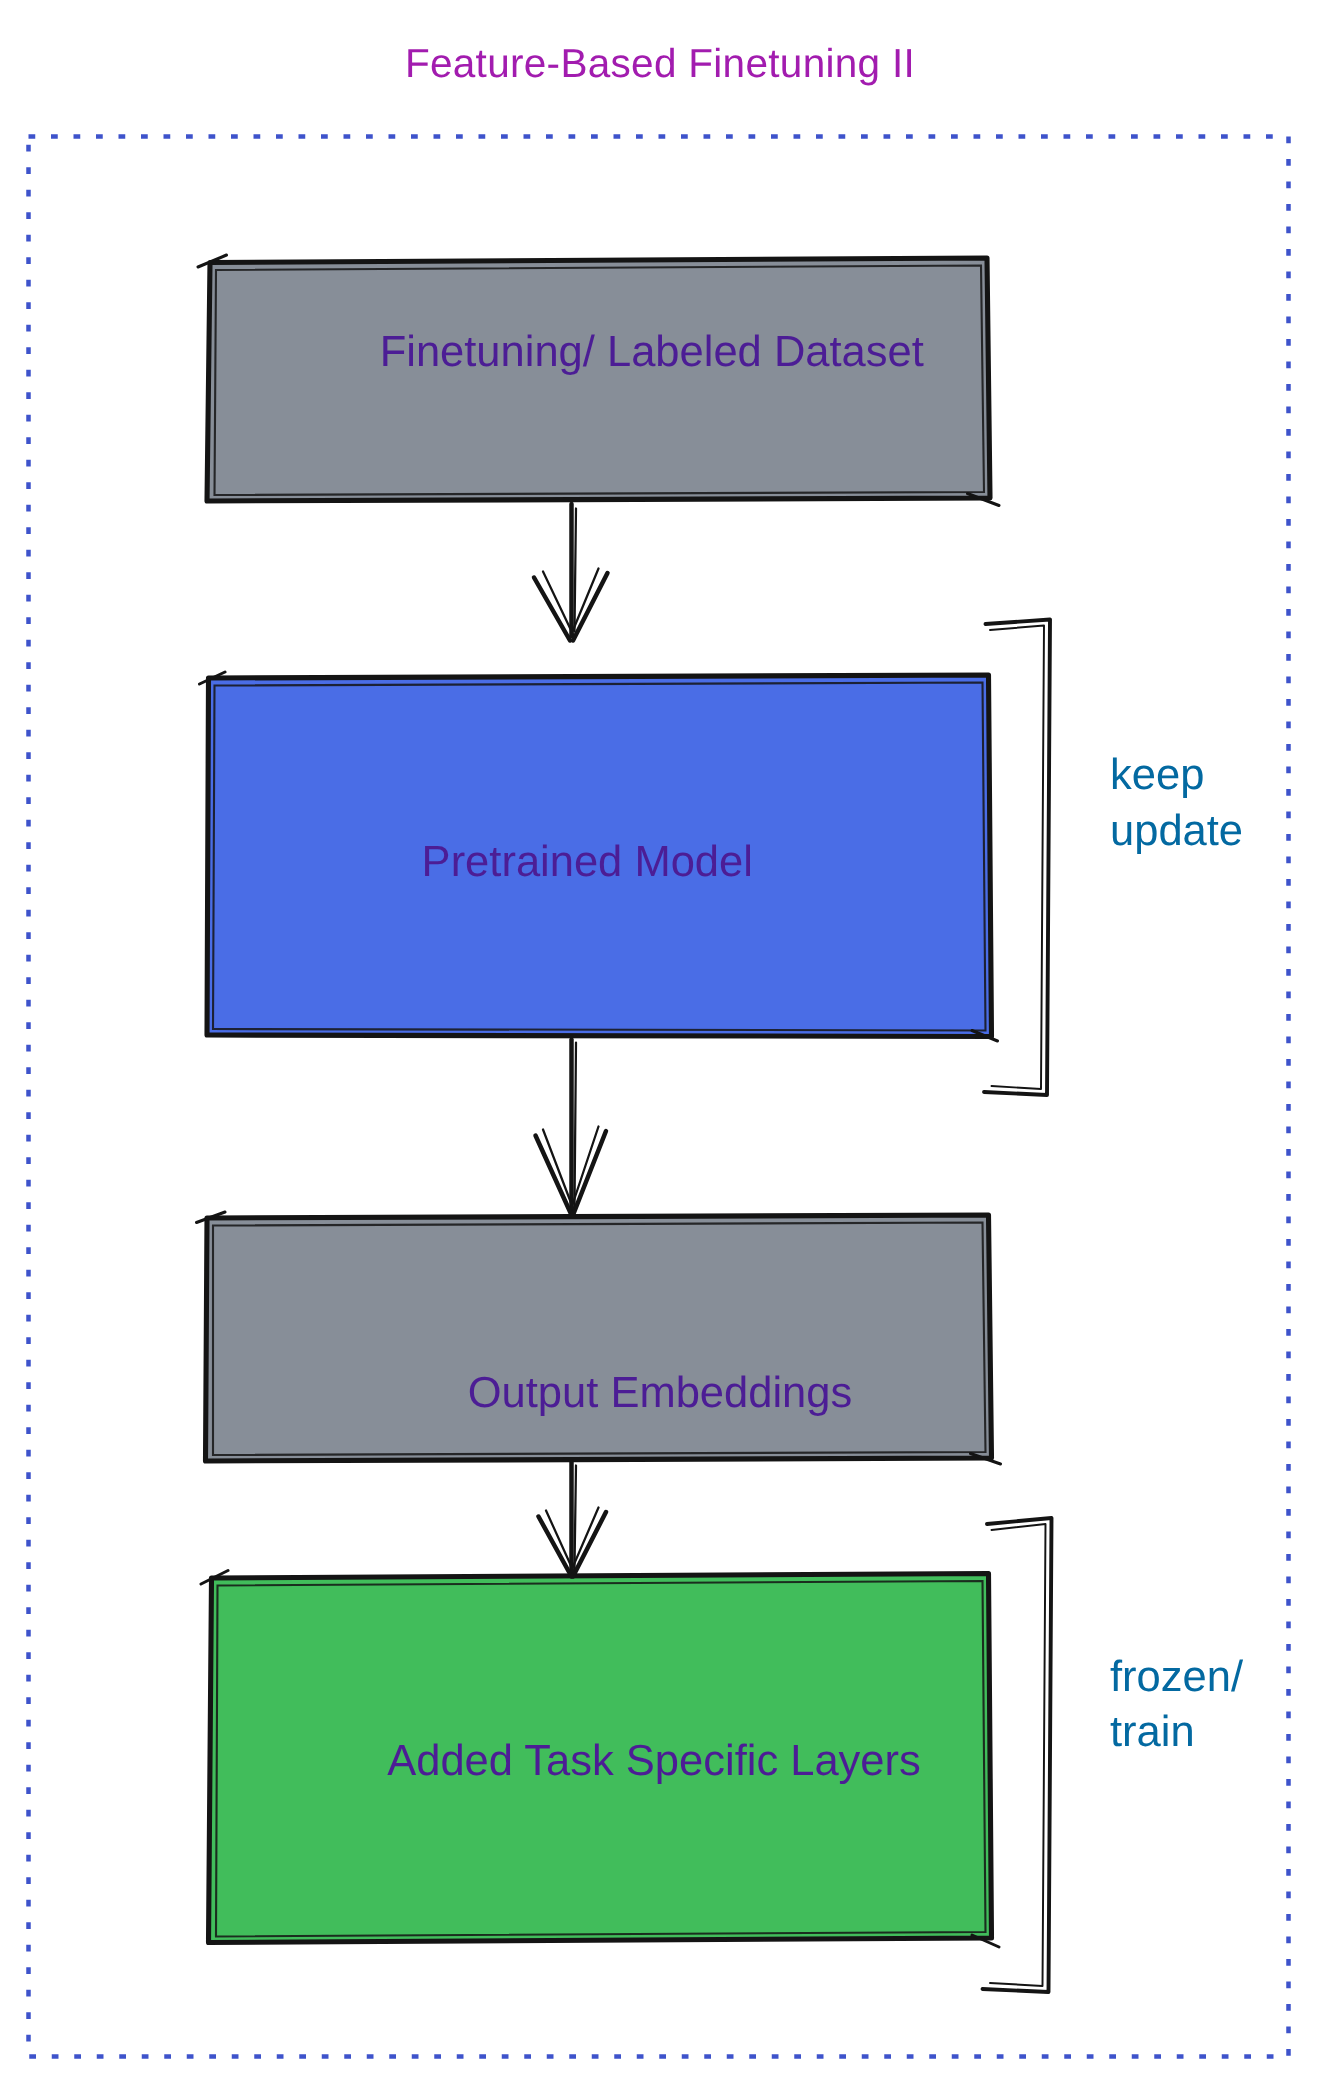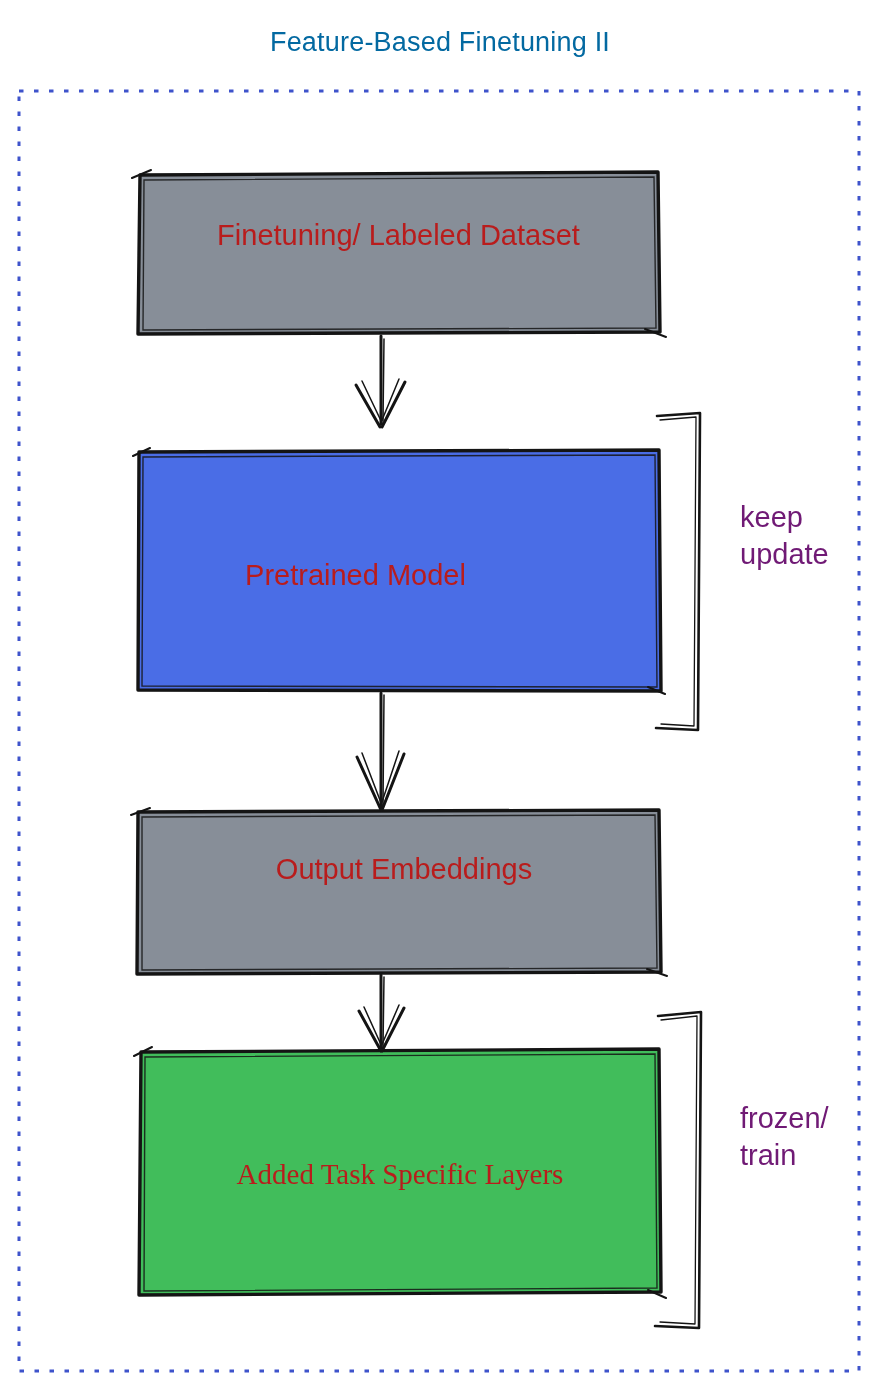--- a/index.html
+++ b/index.html
@@ -13,37 +13,38 @@
   .title{
     position:absolute;left:0;top:26px;width:880px;
     text-align:center;
     font-size:27px;line-height:32px;font-weight:400;
     letter-spacing:0.2px;
   }
   .node-label{
     position:absolute;
     text-align:center;
     font-size:29px;line-height:34px;font-weight:400;
-    color:#b91c1c;
+    color:#4c1d95;
+    padding-left:36px;
   }
   .side-label{
     position:absolute;
     font-size:29px;line-height:37px;font-weight:400;
-    color:#701a75;
+    color:#0369a1;
     text-align:left;
     white-space:nowrap;
   }
   svg.layer{position:absolute;left:0;top:0;}
 </style>
 </head>
 <body>
 
 <div class="canvas">
 
-  <div class="title" style="color: #0369a1;">Feature-Based Finetuning II</div>
+  <div class="title" style="color: #a21caf;">Feature-Based Finetuning II</div>
 
   <svg class="layer" width="880" height="1393" viewBox="0 0 880 1393">
 
     <rect x="19" y="91" width="840" height="1280" fill="none" stroke-width="3" stroke-dasharray="4.5 10.5" stroke="#3E53CB"></rect>
 
     <g>
       <path d="M140,175 L658,172 L660,332 L138,334 Z" stroke="#141414" stroke-width="3.4" stroke-linejoin="round" fill="#878E98"></path>
       <path d="M144,180 L654,177 L656,328 L143,330 Z" fill="none" stroke="#141414" stroke-width="1.4" opacity="0.85"></path>
       <path d="M132,178 L151,170 M645,329 L666,337" fill="none" stroke="#141414" stroke-width="2" stroke-linecap="round"></path>
     </g>
@@ -95,23 +96,23 @@
     <g stroke="#141414" fill="none" stroke-linecap="round" stroke-linejoin="round">
       <path d="M658,1016 L701,1012 L699,1328 L655,1326" stroke-width="2.6"></path>
       <path d="M661,1020 L697,1016 L695,1324 L660,1322" stroke-width="1.3"></path>
     </g>
   </svg>
 
   <div class="node-label" style="left:137px;width:523px;top:218px;">Finetuning/ Labeled Dataset</div>
 
   <div class="node-label" style="left:137px;width:437px;top:558px;">Pretrained Model</div>
 
-  <div class="node-label" style="left:137px;width:534px;top:852px;">Output Embeddings</div>
+  <div class="node-label" style="left:137px;width:534px;top:912px;">Output Embeddings</div>
 
-  <div class="node-label" style="left:139px;width:522px;top:1157px;font-family:Liberation Serif, serif;">Added Task Specific Layers</div>
+  <div class="node-label" style="left:139px;width:522px;top:1157px;">Added Task Specific Layers</div>
 
   <div class="side-label" style="left:740px;top:499px;">
     <div>keep</div>
     <div>update</div>
   </div>
 
   <div class="side-label" style="left:740px;top:1100px;">
     <div>frozen/</div>
     <div>train</div>
   </div>

